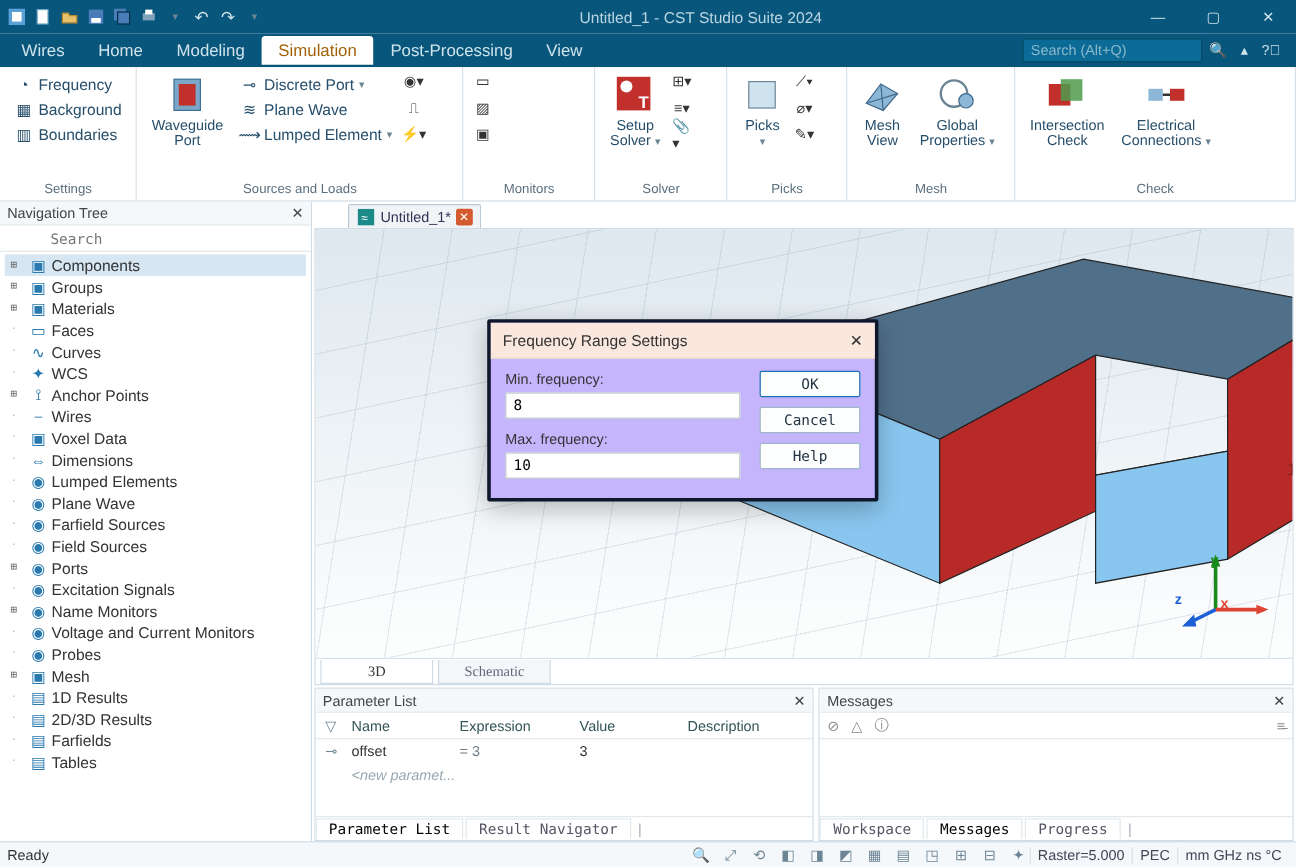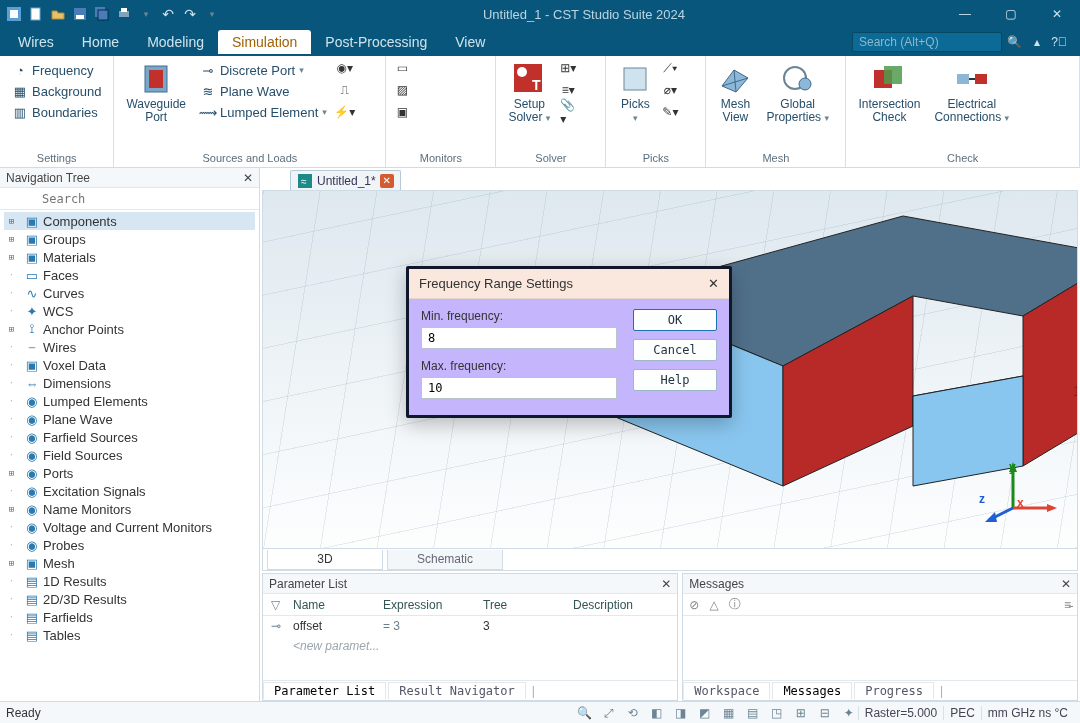--- a/index.html
+++ b/index.html
@@ -62,21 +62,21 @@
   repeating-linear-gradient( -12deg, rgba(140,160,175,.35) 0 1px, transparent 1px 52px);
   opacity:.6;
 }
 .shape { position:absolute; left:300px; top:-25px; width:620px; height:380px; }
 .axis { position:absolute; right:18px; bottom:18px; width:80px; height:70px; }
 .axis .x { position:absolute; left:38px; top:36px; color:#d43; font-weight:bold;}
 .axis .y { position:absolute; left:30px; top:0; color:#1a8a1a; font-weight:bold;}
 .axis .z { position:absolute; left:0; top:32px; color:#1e5fd5; font-weight:bold;}
 
 .view-tabs { height:22px; border-top:1px solid #cfdce6; display:flex; align-items:center; }
-.view-tab { width:116px; height:20px; border:1px solid #cfdce6; border-top:none; display:flex; align-items:center; justify-content:center; font-family:Liberation Sans, sans-serif; font-size:12px; margin-left:4px; background:#fff;}
+.view-tab { width:94px; height:20px; border:1px solid #cfdce6; border-top:none; display:flex; align-items:center; justify-content:center; font-family:Liberation Serif, serif; font-size:12px; margin-left:4px; background:#fff;}
 .view-tab.inactive { background:#f4f7f9; color:#667; }
 
 .panels { height:130px; display:flex; gap:4px; padding:2px 2px 0 2px;}
 .panel { flex:1; border:1px solid #cfdce6; display:flex; flex-direction:column; }
 .panel-head { height:20px; background:#f5f8fa; border-bottom:1px solid #e2e8ec; display:flex; align-items:center; justify-content:space-between; padding:0 6px; font-family:Consolas,monospace; font-size:12px; color:#444;}
 .param-head { height:22px; display:flex; align-items:center; border-bottom:1px solid #e2e8ec; }
 .param-head span { padding:0 8px; color:#355; font-size:12px;}
 .param-head .filter { width:22px; text-align:center; color:#6c8594; }
 .param-row { display:flex; align-items:center; height:20px; font-size:12px; }
 .param-row .pin { width:22px; text-align:center; color:#6c8594; }
@@ -602,21 +602,21 @@
 
       <div class="panel">
         <div class="panel-head">
           <span>Parameter List</span>
           <span>✕</span>
         </div>
         <div class="param-head">
           <span class="filter">▽</span>
           <span style="width:90px">Name</span>
           <span style="width:100px">Expression</span>
-          <span style="width:90px">Tree</span>
+          <span style="width:90px">Value</span>
           <span>Description</span>
         </div>
         <div class="param-row">
           <span class="pin">⊸</span>
           <span style="width:90px">offset</span>
           <span style="width:100px;color:#6b7f8a;">= 3</span>
           <span style="width:90px">3</span>
           <span></span>
         </div>
         <div class="param-row new">

